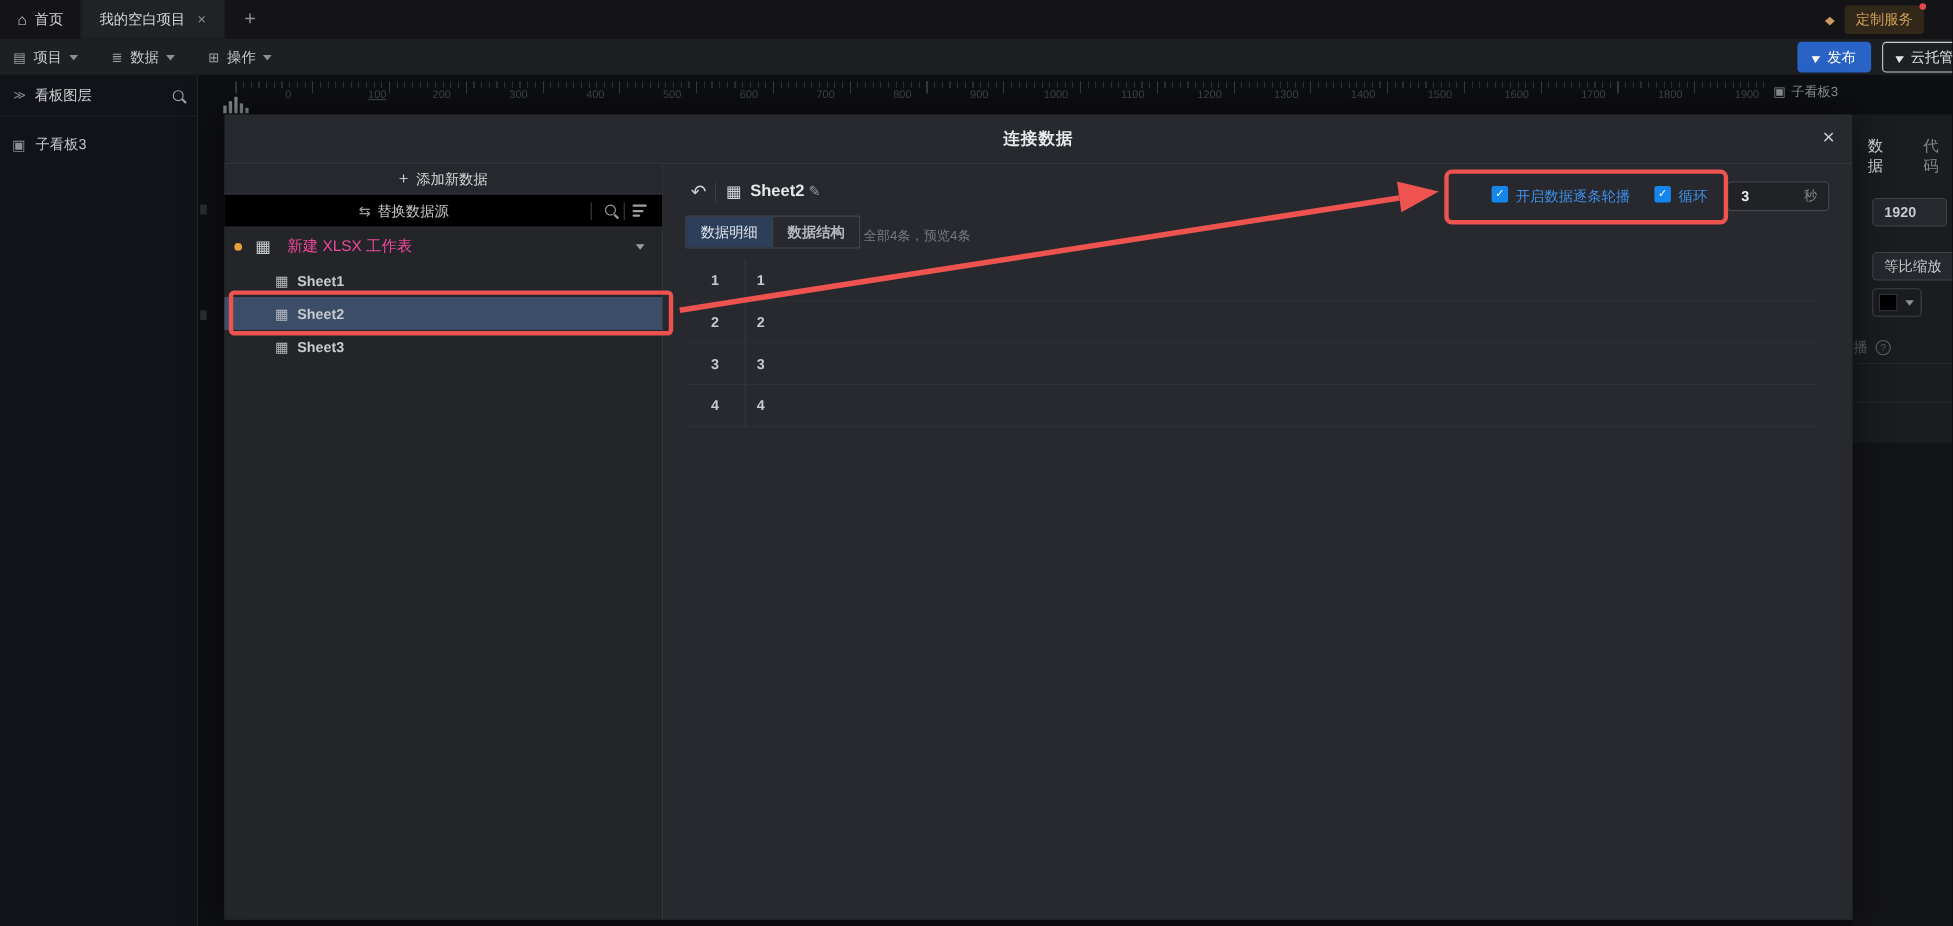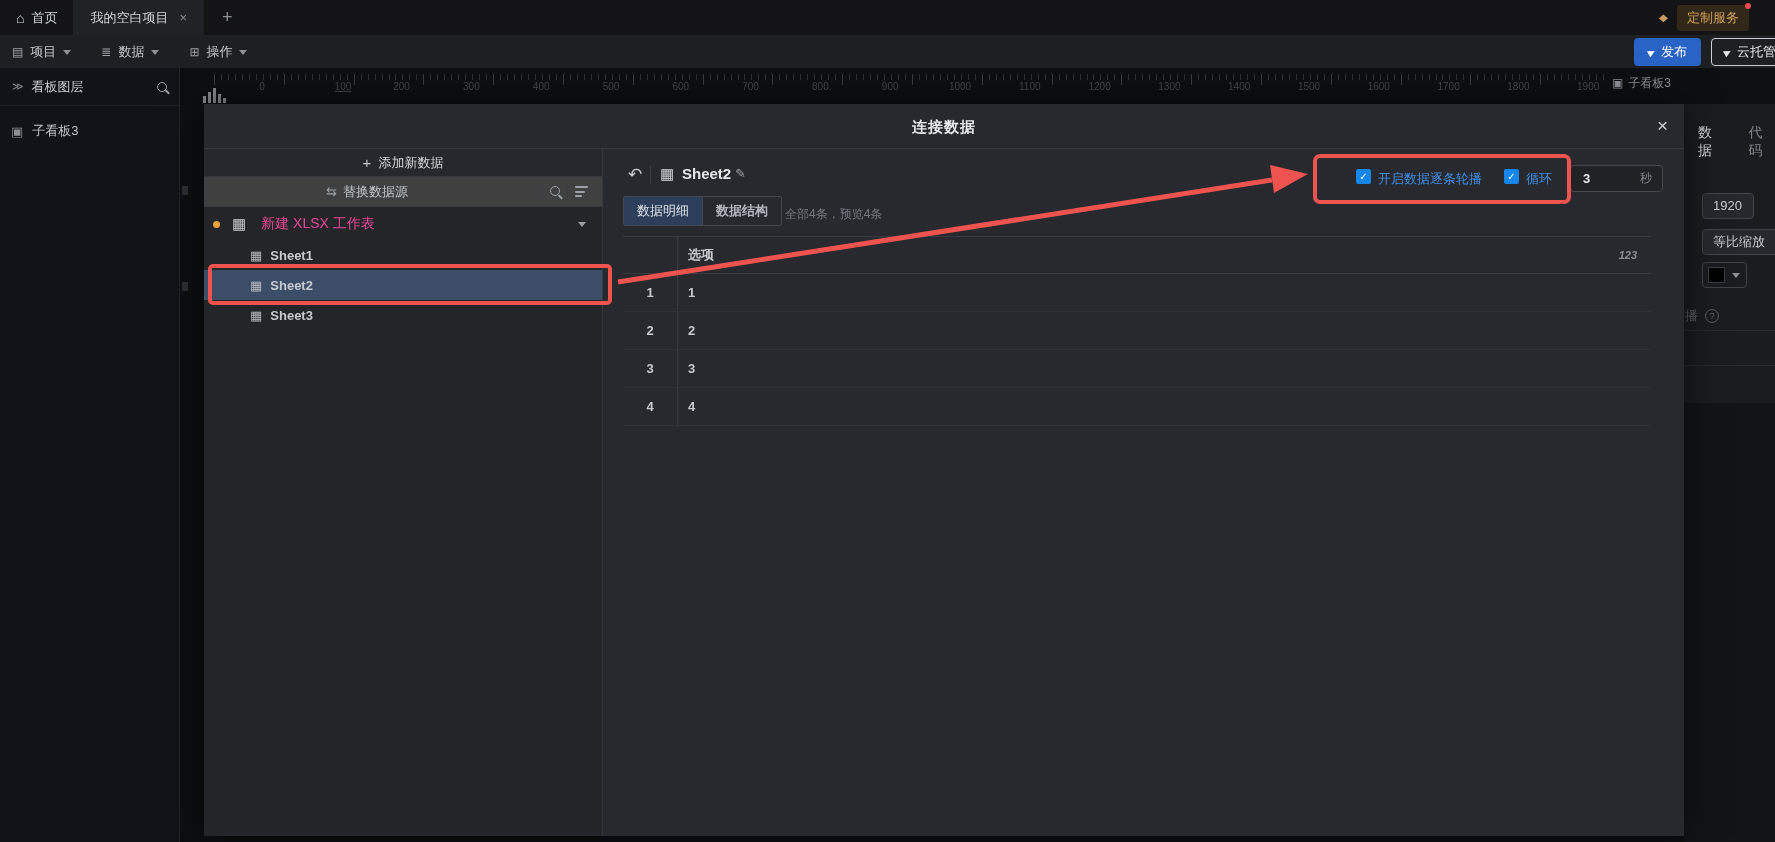--- a/index.html
+++ b/index.html
@@ -69,21 +69,21 @@
   
   .modal { position:absolute; left:204px; top:104px; width:1480px; height:732px; background:#27292e; box-shadow:0 0 34px rgba(0,0,0,.6); z-index:10; }
   .m-title { height:45px; border-bottom:1px solid #36393f; text-align:center; line-height:45px; font-size:15px; font-weight:bold; color:#e7e9ec; letter-spacing:1px; }
   .m-close { position:absolute; right:16px; top:11px; font-size:19px; color:#c9ccd0; line-height:22px; }
   .m-body { position:absolute; left:0; right:0; top:45px; bottom:0; }
   .m-left { position:absolute; left:0; top:0; bottom:0; width:399px; background:#232529; border-right:1px solid #36393f; }
   .m-right { position:absolute; left:399px; right:0; top:0; bottom:0; background:#27292e; }
 
   .add-row { height:28px; display:flex; align-items:center; justify-content:center; gap:7px; color:#d4d6d9; font-size:13px; border-bottom:1px solid #36393f; background:#26282d; }
   .add-row .plus { font-size:15px; color:#c3c6ca; }
-  .replace-row { position:relative; height:30px; background:#404040; border-bottom:1px solid #36393f; display:flex; align-items:center; }
+  .replace-row { position:relative; height:30px; background:#000000; border-bottom:1px solid #36393f; display:flex; align-items:center; }
   .replace-center { position:absolute; left:0; right:72px; text-align:center; color:#c3c6ca; font-size:13px; }
   .replace-center .swap { margin-right:6px; color:#9da0a5; }
   .vsep { position:absolute; top:7px; width:1px; height:16px; background:#3a3d43; }
   .replace-row .lens { position:absolute; right:42px; top:9px; }
   .filter-icon { position:absolute; right:14px; top:9px; display:flex; flex-direction:column; gap:2.5px; }
   .filter-icon i { display:block; height:2px; background:#9da0a5; border-radius:1px; }
 
   .tree-head { position:relative; height:32px; margin-top:1px; display:flex; align-items:center; }
   .src-dot { width:7px; height:7px; border-radius:50%; background:#e9a13c; margin-left:9px; }
   .tree-head .ti { color:#c9ccd0; font-size:15px; margin-left:12px; }
@@ -223,21 +223,21 @@
     </div>
     <div class="strip-mark" style="left:2px; top:118px;"></div>
     <div class="strip-mark" style="left:2px; top:214px;"></div>
   </div>
 
   <div class="rpanel">
     <div class="rp-tabs">
       <span class="rp-tab-active">数据</span>
       <span class="rp-tab">代码</span>
     </div>
-    <div class="rp-input" style="top:89px; width:52px;">1920</div>
+    <div class="rp-input" style="top:76px; width:68px;font-weight:bold;">1920</div>
     <div class="rp-input" style="top:125px; width:85px;">等比缩放 （</div>
     <div class="rp-swatch">
       <span class="chip"></span>
       <span class="caret" style="margin-left:7px"></span>
     </div>
     <div class="rp-partial">
       <span>播</span>
       <span class="help-circle">?</span>
     </div>
     <div class="rp-div" style="top:226px;"></div>
@@ -308,25 +308,20 @@
         <div class="cb" style="left:753px;">✓</div>
         <div class="cb-label" style="left:775px;">开启数据逐条轮播</div>
         <div class="cb" style="left:901px;">✓</div>
         <div class="cb-label" style="left:923px;">循环</div>
         <div class="interval">
           <span class="val">3</span>
           <span class="unit">秒</span>
         </div>
 
         <div class="dtable">
-          <div class="thead">
-            <div class="tindex-head"></div>
-            <div class="hcol">选项</div>
-            <div class="type-123">123</div>
-          </div>
           <div>
               <div class="trow">
                 <div class="tindex">1</div>
                 <div class="tval">1</div>
               </div>
               <div class="trow">
                 <div class="tindex">2</div>
                 <div class="tval">2</div>
               </div>
               <div class="trow">

